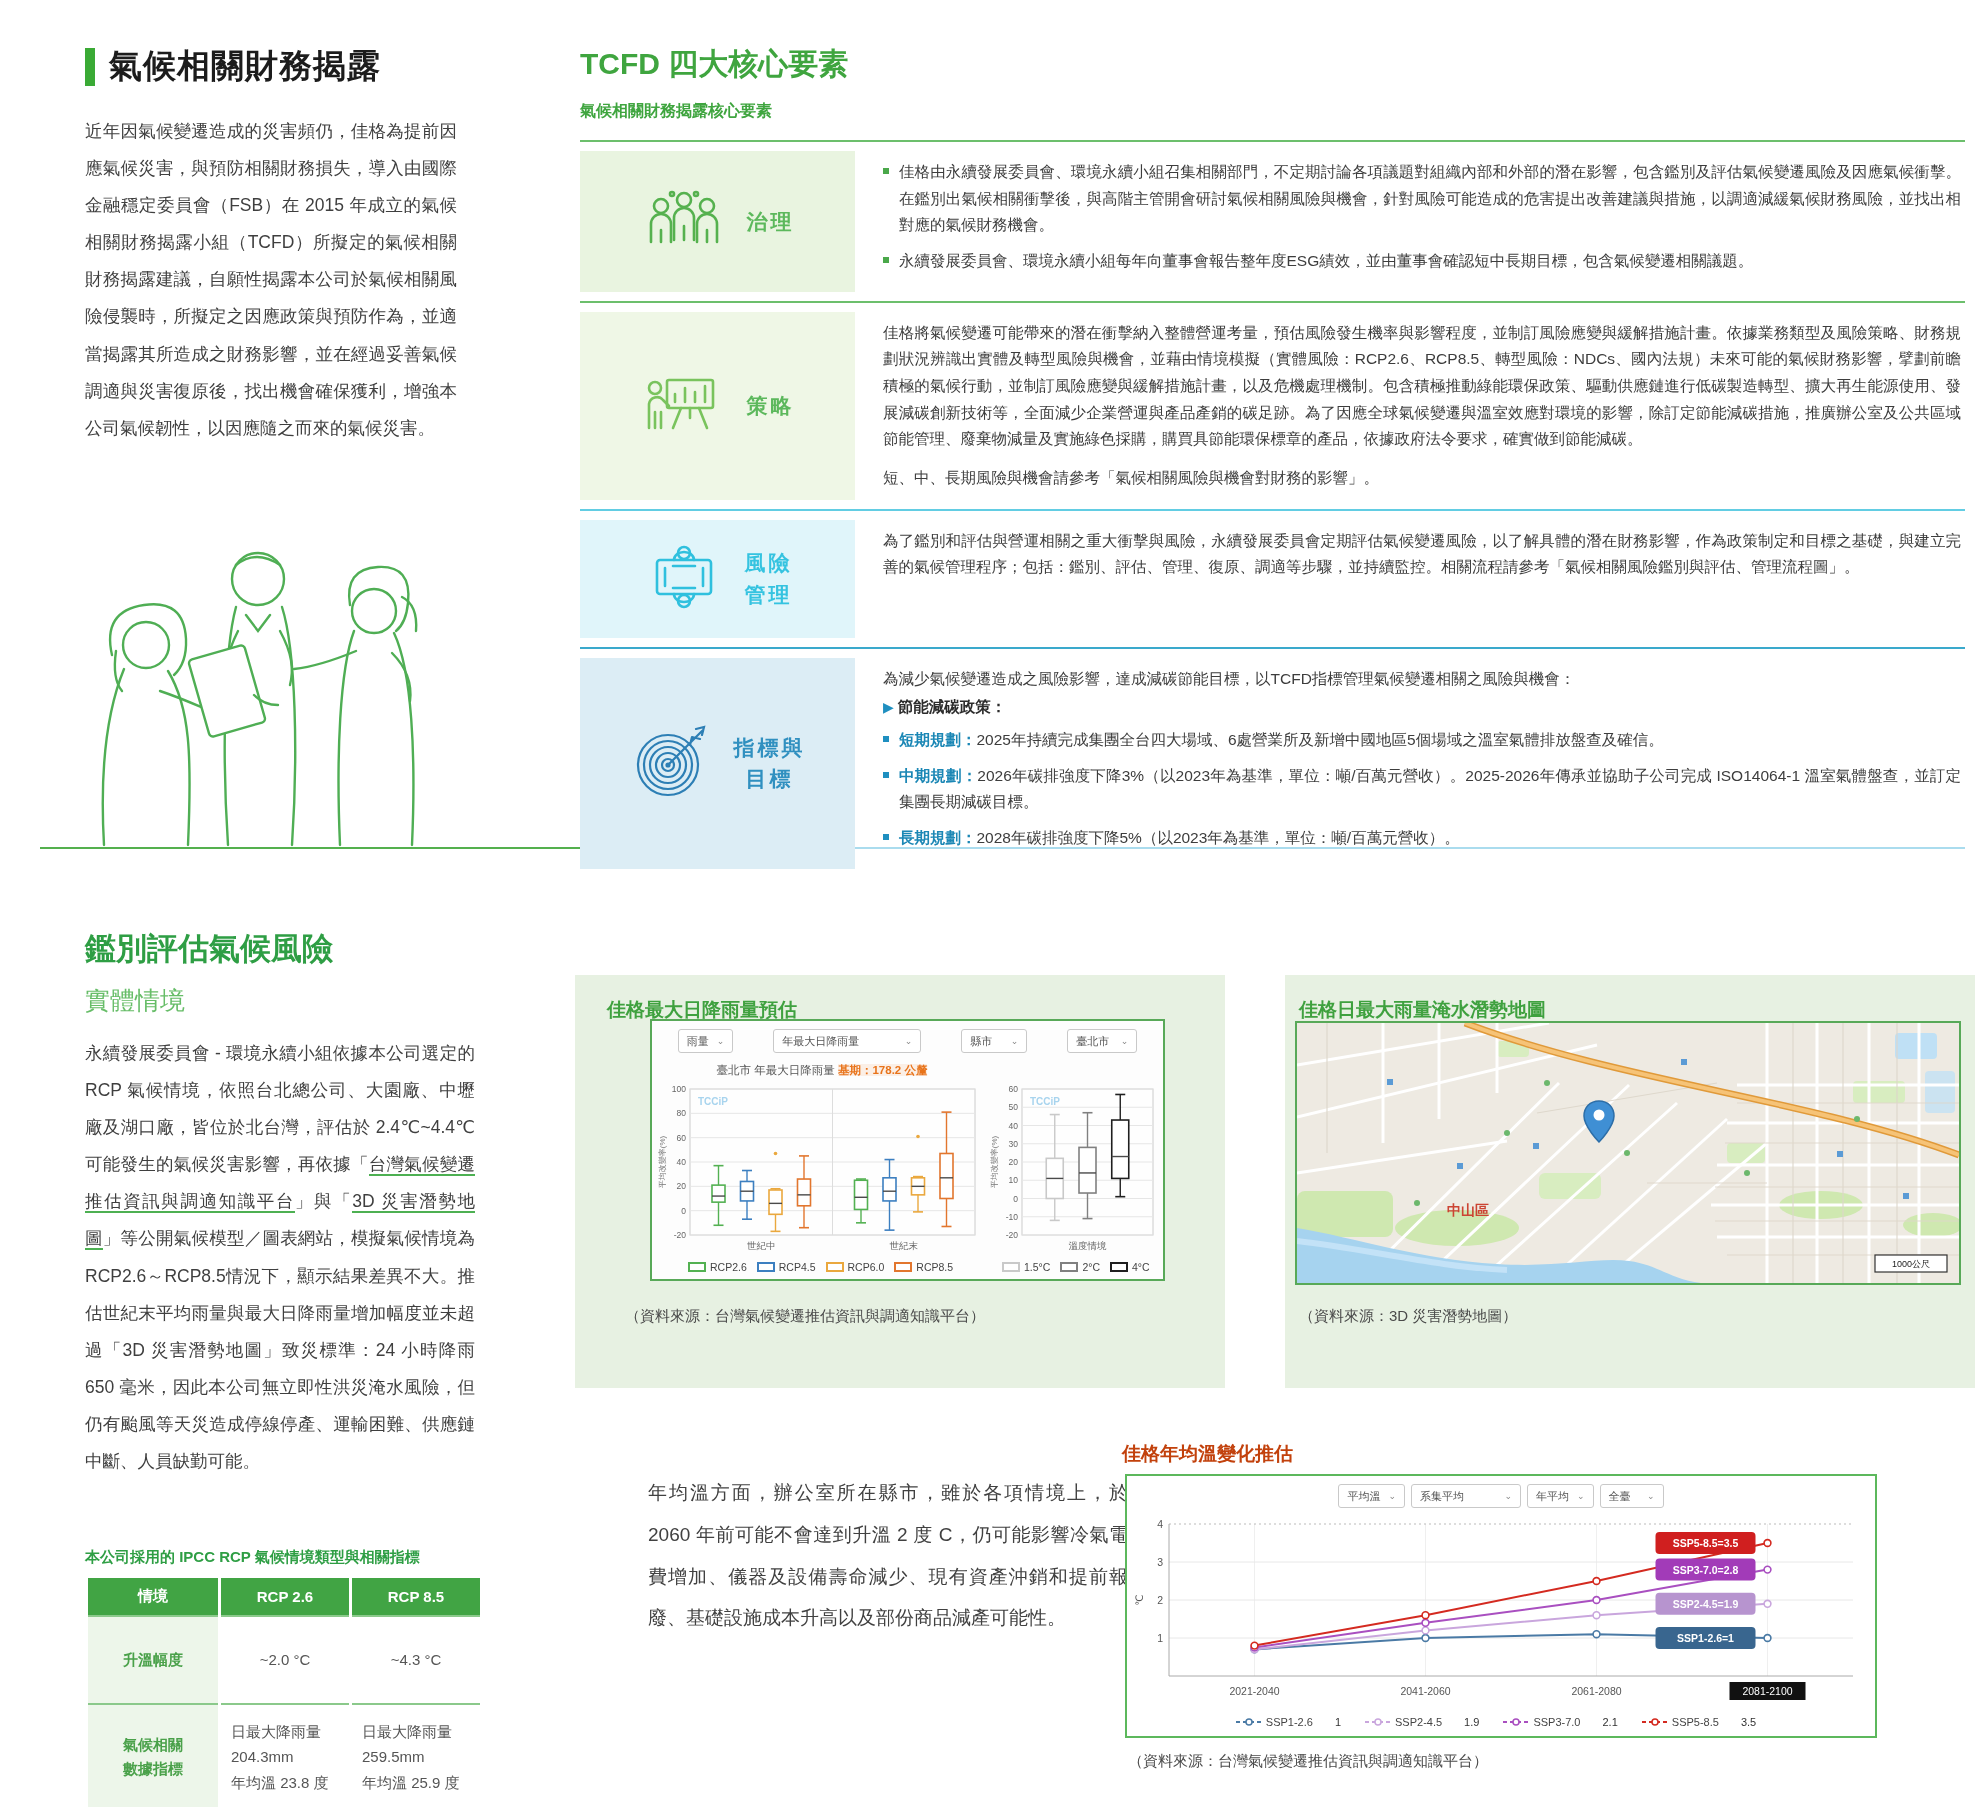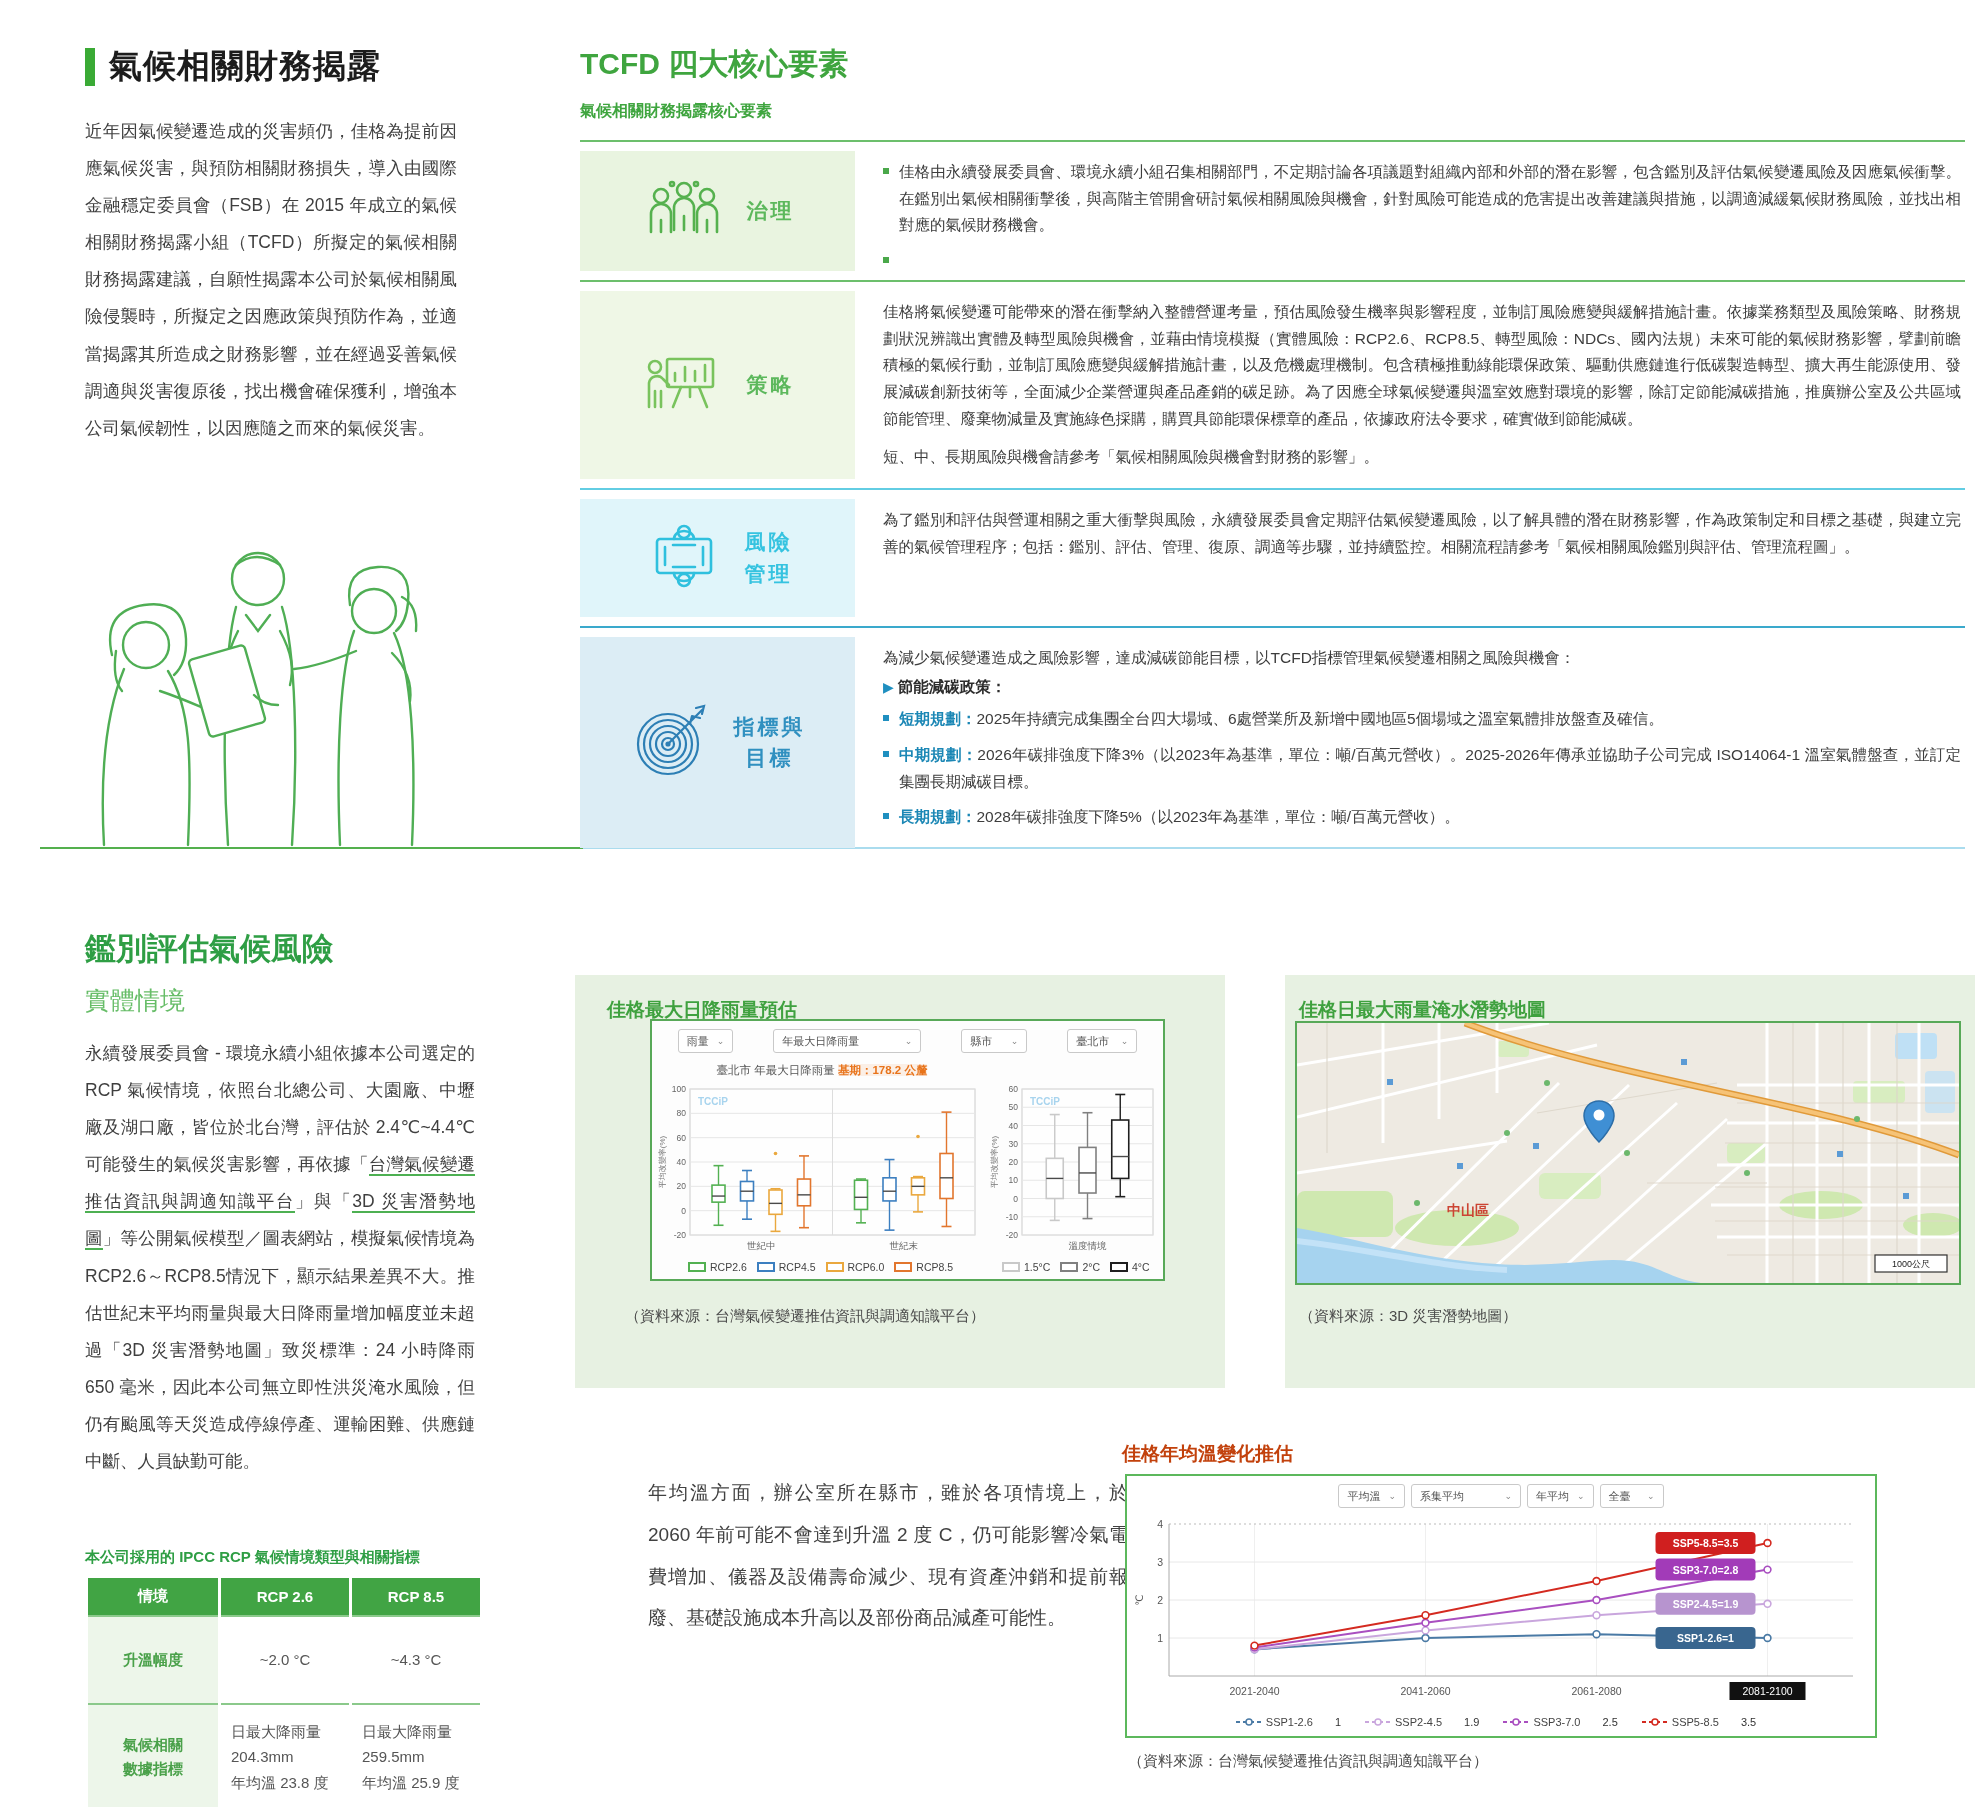--- a/index.html
+++ b/index.html
@@ -152,21 +152,21 @@
               <circle cx="66" cy="18" r="7"></circle>
                 <path d="M56,42 v-6 a10,10 0 0 1 20,0 v6 M56,42 v12 M76,42 v12 M66,42 v12"></path>
               <circle cx="31" cy="6" r="2"></circle>
                 <circle cx="55" cy="6" r="2"></circle>
             </svg>
           </span>
           <span class="rlabel lab-green">治理</span>
         </div>
         <div class="text-cell min1">
           <div class="bullet"><span class="sq sq-green"></span><span>佳格由永續發展委員會、環境永續小組召集相關部門，不定期討論各項議題對組織內部和外部的潛在影響，包含鑑別及評估氣候變遷風險及因應氣候衝擊。在鑑別出氣候相關衝擊後，與高階主管開會研討氣候相關風險與機會，針對風險可能造成的危害提出改善建議與措施，以調適減緩氣候財務風險，並找出相對應的氣候財務機會。</span></div>
-          <div class="bullet"><span class="sq sq-green"></span></div>
+          <div class="bullet"><span class="sq sq-green"></span><span>永續發展委員會、環境永續小組每年向董事會報告整年度ESG績效，並由董事會確認短中長期目標，包含氣候變遷相關議題。</span></div>
         </div>
       </div>
 
       <div class="trow b-green2">
         <div class="icon-cell bg-g2">
           <span>
             <svg width="86" height="64" viewBox="0 0 86 64" fill="none" stroke="#79c35d" stroke-width="2.6" stroke-linecap="round">
               <rect x="26" y="8" width="46" height="28" rx="2"></rect>
               <path d="M34,30 v-8 M44,30 v-14 M54,30 v-10 M64,30 v-16"></path>
               <path d="M40,36 l-8,20 M58,36 l8,20 M49,36 v10"></path>
@@ -573,21 +573,21 @@
             <line x1="0" x2="26" y1="5" y2="5" stroke="#4a7aa5" stroke-width="2" stroke-dasharray="4,3"></line>
             <circle cx="13" cy="5" r="3" fill="#fff" stroke="#4a7aa5" stroke-width="1.5"></circle>
           </svg>SSP1-2.6<span class="val" style="margin-left: 22px;">1</span></span>
         <span class="lg-item"><svg width="26" height="10" style="margin-right:4px;">
             <line x1="0" x2="26" y1="5" y2="5" stroke="#c9a6dd" stroke-width="2" stroke-dasharray="4,3"></line>
             <circle cx="13" cy="5" r="3" fill="#fff" stroke="#c9a6dd" stroke-width="1.5"></circle>
           </svg>SSP2-4.5<span class="val" style="margin-left: 22px;">1.9</span></span>
         <span class="lg-item"><svg width="26" height="10" style="margin-right:4px;">
             <line x1="0" x2="26" y1="5" y2="5" stroke="#a94fc0" stroke-width="2" stroke-dasharray="4,3"></line>
             <circle cx="13" cy="5" r="3" fill="#fff" stroke="#a94fc0" stroke-width="1.5"></circle>
-          </svg>SSP3-7.0<span class="val" style="margin-left: 22px;">2.5</span></span>
+          </svg>SSP3-7.0<span class="val" style="margin-left: 22px;">2.1</span></span>
         <span class="lg-item"><svg width="26" height="10" style="margin-right:4px;">
             <line x1="0" x2="26" y1="5" y2="5" stroke="#d42a20" stroke-width="2" stroke-dasharray="4,3"></line>
             <circle cx="13" cy="5" r="3" fill="#fff" stroke="#d42a20" stroke-width="1.5"></circle>
           </svg>SSP5-8.5<span class="val" style="margin-left: 22px;">3.5</span></span>
       </div>
   </div>
   <div class="temp-source">（資料來源：台灣氣候變遷推估資訊與調適知識平台）</div>
 
 </div>
 

